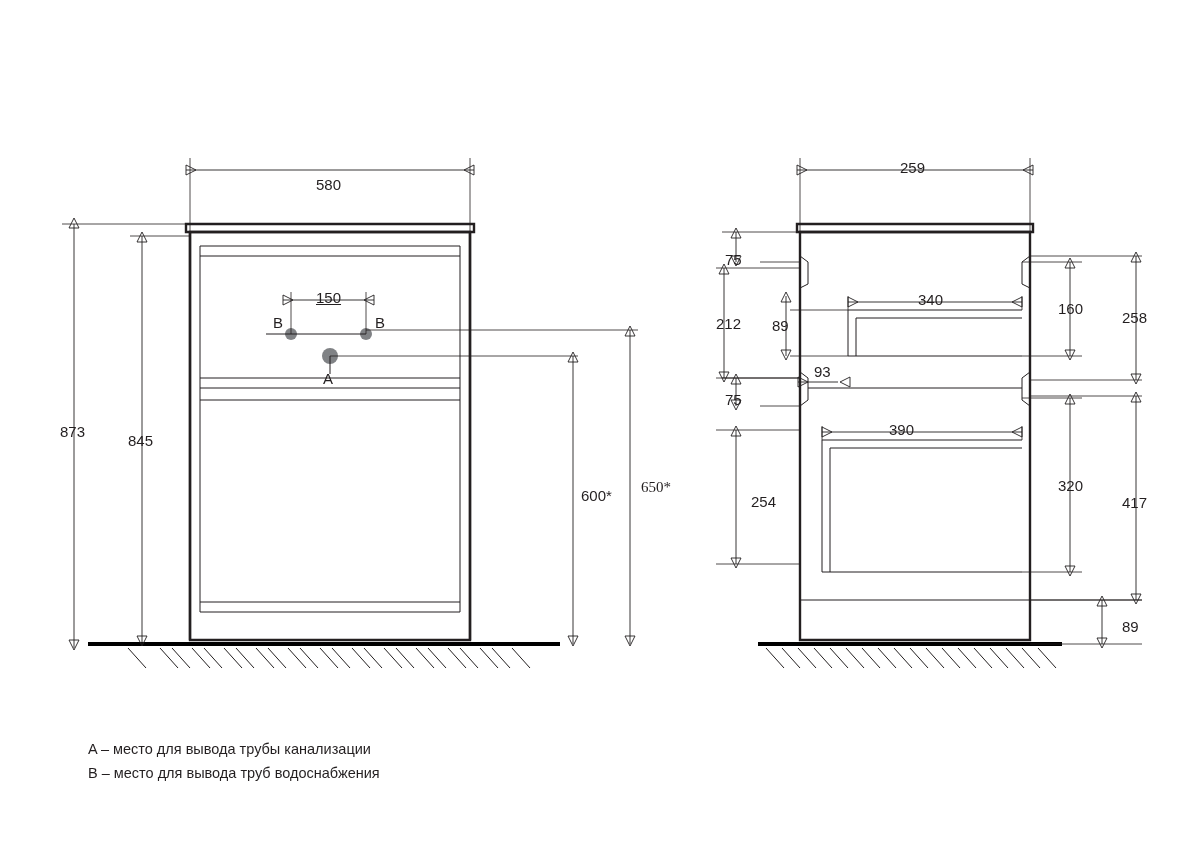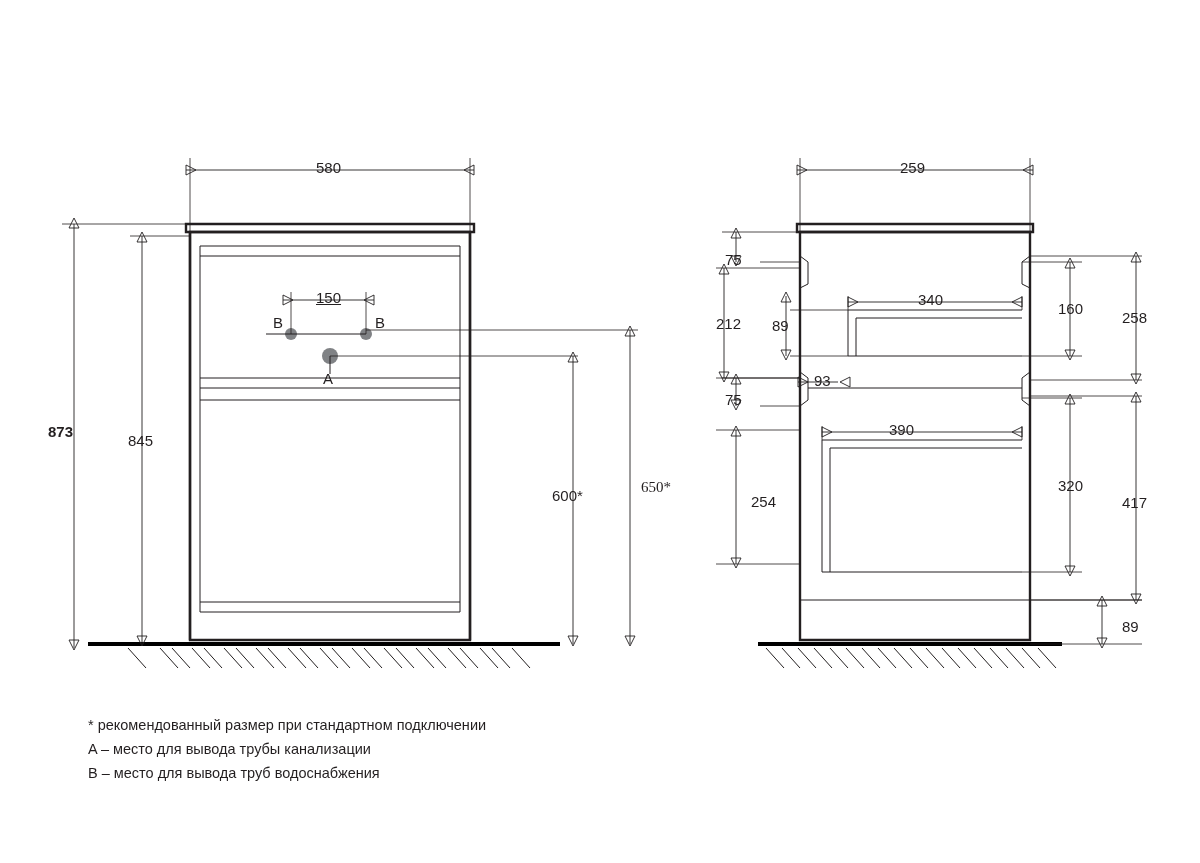--- a/index.html
+++ b/index.html
@@ -278,42 +278,41 @@
       <path class="dim" d="M1131 594 L1136 604 L1141 594 Z" fill="#231f20"></path>
 
       <path class="ext" d="M1030 600 L1142 600"></path>
       <path class="ext" d="M1030 644 L1142 644"></path>
       <path class="dim" d="M1102 600 L1102 644"></path>
       <path class="dim" d="M1097 606 L1102 596 L1107 606 Z" fill="#231f20"></path>
       <path class="dim" d="M1097 638 L1102 648 L1107 638 Z" fill="#231f20"></path>
     </g>
   </svg>
 
-  <div class="lbl" style="left:316px; top:160px;">580</div>
+  <div class="lbl" style="left:316px; top:177px;">580</div>
   <div class="lbl" style="left:316px; top:290px;text-decoration:underline;">150</div>
-  <div class="lbl" style="left:48px; top:424px;font-weight:bold;">873</div>
+  <div class="lbl" style="left:60px; top:424px;">873</div>
   <div class="lbl" style="left:128px; top:433px;">845</div>
-  <div class="lbl" style="left:552px; top:488px;">600*</div>
+  <div class="lbl" style="left:581px; top:488px;">600*</div>
   <div class="lbl" style="left:641px; top:480px;font-family:Liberation Serif, serif;">650*</div>
   <div class="lbl" style="left:273px; top:315px;">B</div>
   <div class="lbl" style="left:375px; top:315px;">B</div>
   <div class="lbl" style="left:323px; top:371px;">A</div>
 
   <div class="lbl" style="left:900px; top:160px;">259</div>
   <div class="lbl" style="left:725px; top:252px;">75</div>
   <div class="lbl" style="left:716px; top:316px;">212</div>
   <div class="lbl" style="left:772px; top:318px;">89</div>
   <div class="lbl" style="left:918px; top:292px;">340</div>
   <div class="lbl" style="left:1058px; top:301px;">160</div>
   <div class="lbl" style="left:1122px; top:310px;">258</div>
   <div class="lbl" style="left:725px; top:392px;">75</div>
-  <div class="lbl" style="left:814px; top:373px;">93</div>
+  <div class="lbl" style="left:814px; top:364px;">93</div>
   <div class="lbl" style="left:889px; top:422px;">390</div>
   <div class="lbl" style="left:716px; top:494px;margin-left:35px;">254</div>
   <div class="lbl" style="left:1058px; top:478px;">320</div>
   <div class="lbl" style="left:1122px; top:495px;text-align:right;">417</div>
   <div class="lbl" style="left:1122px; top:619px;">89</div>
 
-  <div class="legend" style="left:88px; top:718px;">* рекомендованный размер при стандартном подключении</div>
   <div class="legend" style="left:88px; top:742px;">A – место для вывода трубы канализации</div>
   <div class="legend" style="left:88px; top:766px;">B – место для вывода труб водоснабжения</div>
 
 </div>
 
 </body></html>

